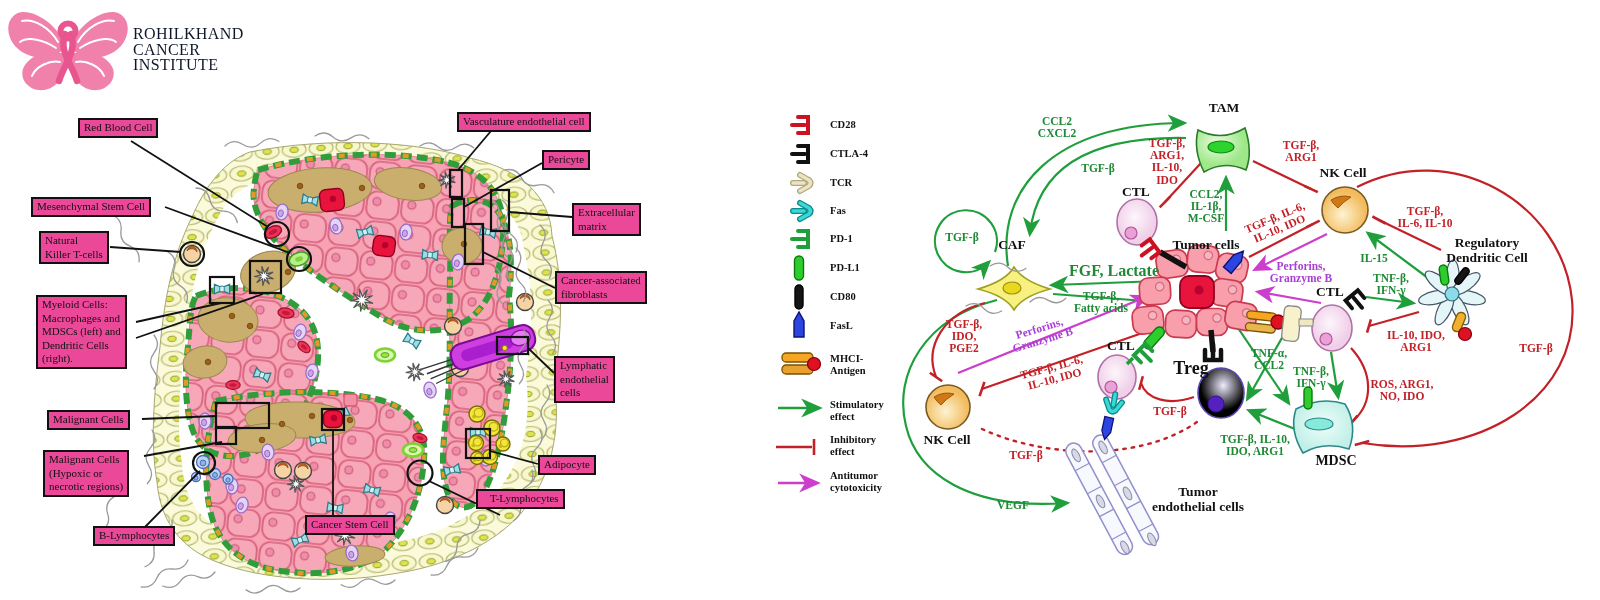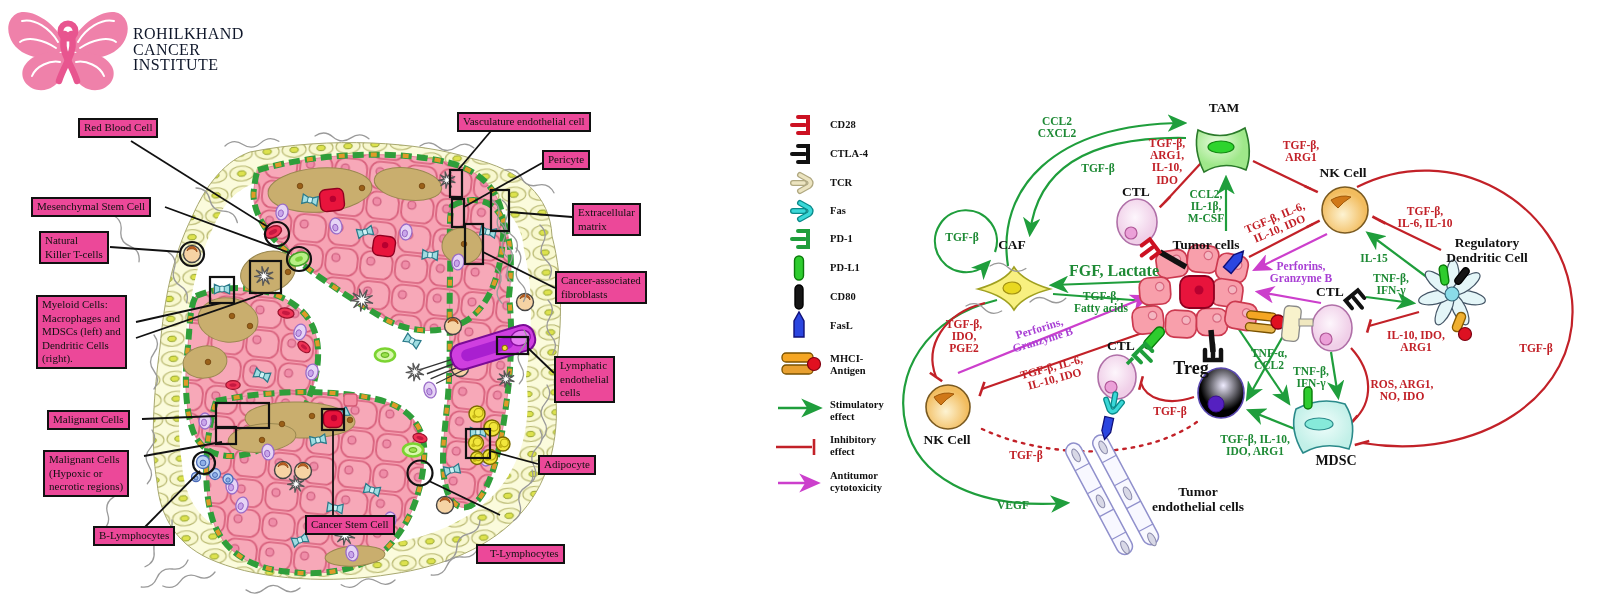--- a/index.html
+++ b/index.html
@@ -745,21 +745,21 @@
 <div class="callout" style="left:554px;top:356px;">Lymphatic
 endothelial
 cells</div>
 <div class="callout" style="left:47px;top:410px;">Malignant Cells</div>
 <div class="callout" style="left:43px;top:450px;">Malignant Cells
 (Hypoxic or
 necrotic regions)</div>
 <div class="callout" style="left:538px;top:455px;">Adipocyte</div>
 <div class="callout" style="left:93px;top:526px;">B-Lymphocytes</div>
 <div class="callout" style="left:305px;top:515px;">Cancer Stem Cell</div>
-<div class="callout" style="left:476px;top:544px;padding-left:12px;">T-Lymphocytes</div>
+<div class="callout" style="left:476px;top:489px;padding-left:12px;">T-Lymphocytes</div>
   </div>
 
   <div>
 <div class="legendlabel" style="left:830px;top:125px;">CD28</div>
 <div class="legendlabel" style="left:830px;top:154px;">CTLA-4</div>
 <div class="legendlabel" style="left:830px;top:183px;">TCR</div>
 <div class="legendlabel" style="left:830px;top:211px;">Fas</div>
 <div class="legendlabel" style="left:830px;top:239px;">PD-1</div>
 <div class="legendlabel" style="left:830px;top:268px;">PD-L1</div>
 <div class="legendlabel" style="left:830px;top:297px;">CD80</div>

